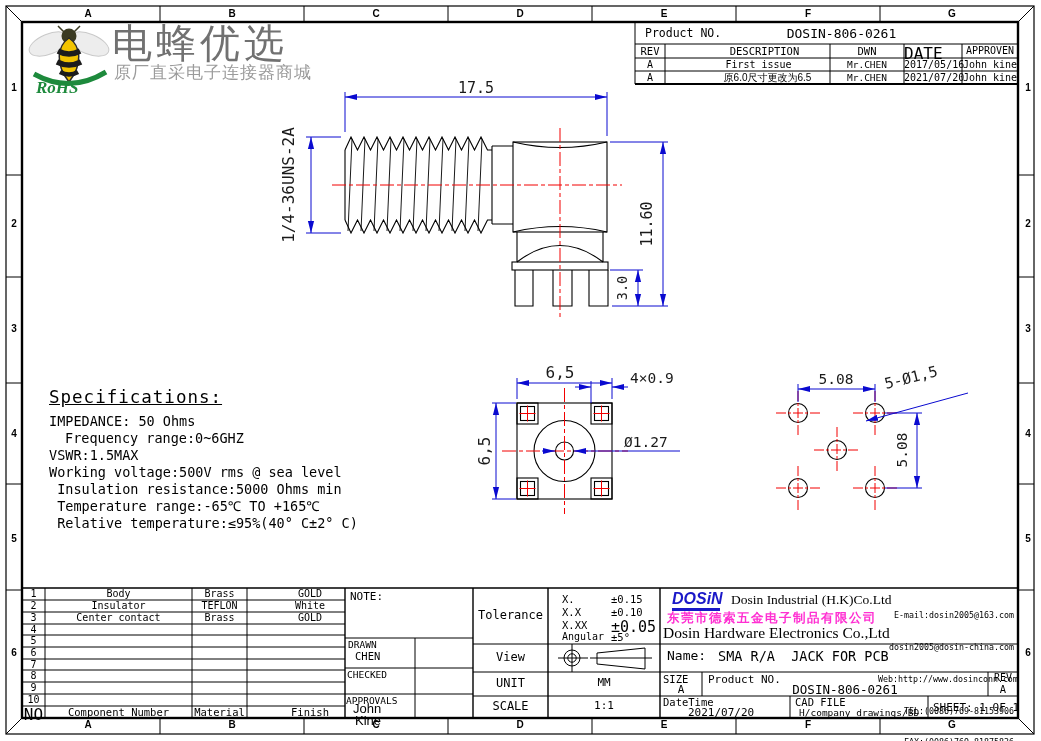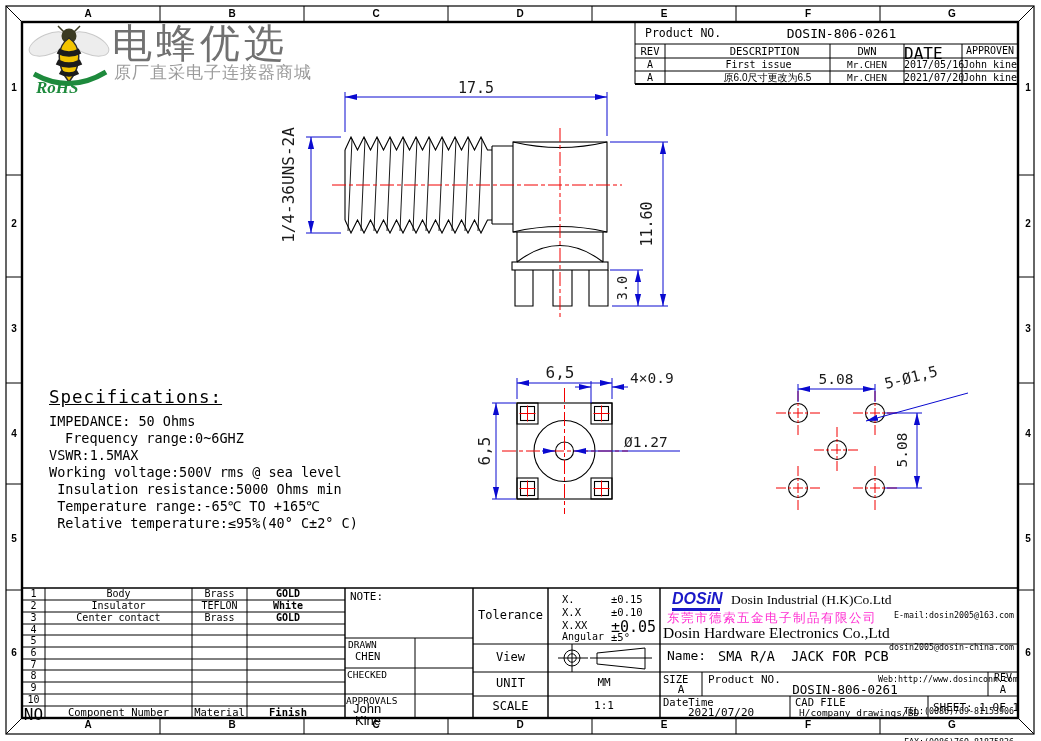--- a/index.html
+++ b/index.html
@@ -10,21 +10,21 @@
   .c{text-align:center;}
   .grid-lbl{font-family:"Liberation Sans",sans-serif;font-weight:bold;font-size:10px;width:20px;text-align:center;}
   .rowlbl{width:14px;}
   .serif-i{font-family:"Liberation Serif",serif;}
   .spec-line{font-size:13.5px;line-height:17.3px;}
   .brand{font-family:"DejaVu Sans",sans-serif;color:#717171;}
   .pt{font-size:10px;text-align:center;}
   .pt-no{left:23px;width:21px;}
   .pt-comp{left:46px;width:145px;}
   .pt-mat{left:193px;width:53px;}
-  .pt-fin{left:240px;width:96px;font-weight:bold;}
+  .pt-fin{left:262px;width:96px;}
 </style>
 </head>
 <body>
 
 <div class="sheet">
 
   <svg width="1041" height="741" viewBox="0 0 1041 741">
     <defs>
       <marker id="ah" viewBox="0 0 12 8" refX="12" refY="4" markerWidth="12" markerHeight="8" markerUnits="userSpaceOnUse" orient="auto-start-reverse">
         <path d="M12,4 L0,0.9 L0,7.1 Z" fill="#0a0ad0"></path>
@@ -272,21 +272,21 @@
     <span class="t c" style="left:473px;top:677px;width:75px;font-size:12px">UNIT</span>
     <span class="t c" style="left:548px;top:677px;width:112px;font-size:11px">MM</span>
     <span class="t c" style="left:473px;top:700px;width:75px;font-size:12px">SCALE</span>
     <span class="t c" style="left:548px;top:700px;width:112px;font-size:11px">1:1</span>
   </div>
 
   <div>
     <span class="t" style="left:672px;top:591px;font-size:16px;font-weight:bold;font-style:italic;font-family:'Liberation Sans',sans-serif;color:#1a18c8">DOSiN</span>
     <span class="t" style="left:672px;top:608px;width:48px;height:3px;background:#1a18c8"></span>
     <span class="t serif-i" style="left:731px;top:593px;font-size:13.5px">Dosin Industrial (H.K)Co.Ltd</span>
-    <span class="t" style="left:667px;top:611px;font-size:12.5px;font-weight:normal;color:#ff2fd2;letter-spacing:1.5px;font-family:'DejaVu Sans',sans-serif">东莞市德索五金电子制品有限公司</span>
+    <span class="t" style="left:667px;top:611px;font-size:12.5px;font-weight:bold;color:#ff2fd2;letter-spacing:1.5px;font-family:'DejaVu Sans',sans-serif">东莞市德索五金电子制品有限公司</span>
     <span class="t serif-i" style="left:663px;top:625px;font-size:15.5px">Dosin Hardware Electronics Co.,Ltd</span>
     <div class="t" style="left:878px;top:589px;width:136px;font-size:8.3px;line-height:10.6px;text-align:right">
       <div>E-mail:dosin2005@163.com</div>
       <div>dosin2005@dosin-china.com</div>
       <div>Web:http://www.dosinconn.com</div>
       <div>TEL:(0086)769-81153906</div>
       <div>FAX:(0086)769-81875836</div>
     </div>
     <span class="t" style="left:667px;top:649px;font-size:13px">Name:</span>
     <span class="t" style="left:718px;top:649px;font-size:13.5px">SMA R/A  JACK FOR PCB</span>

